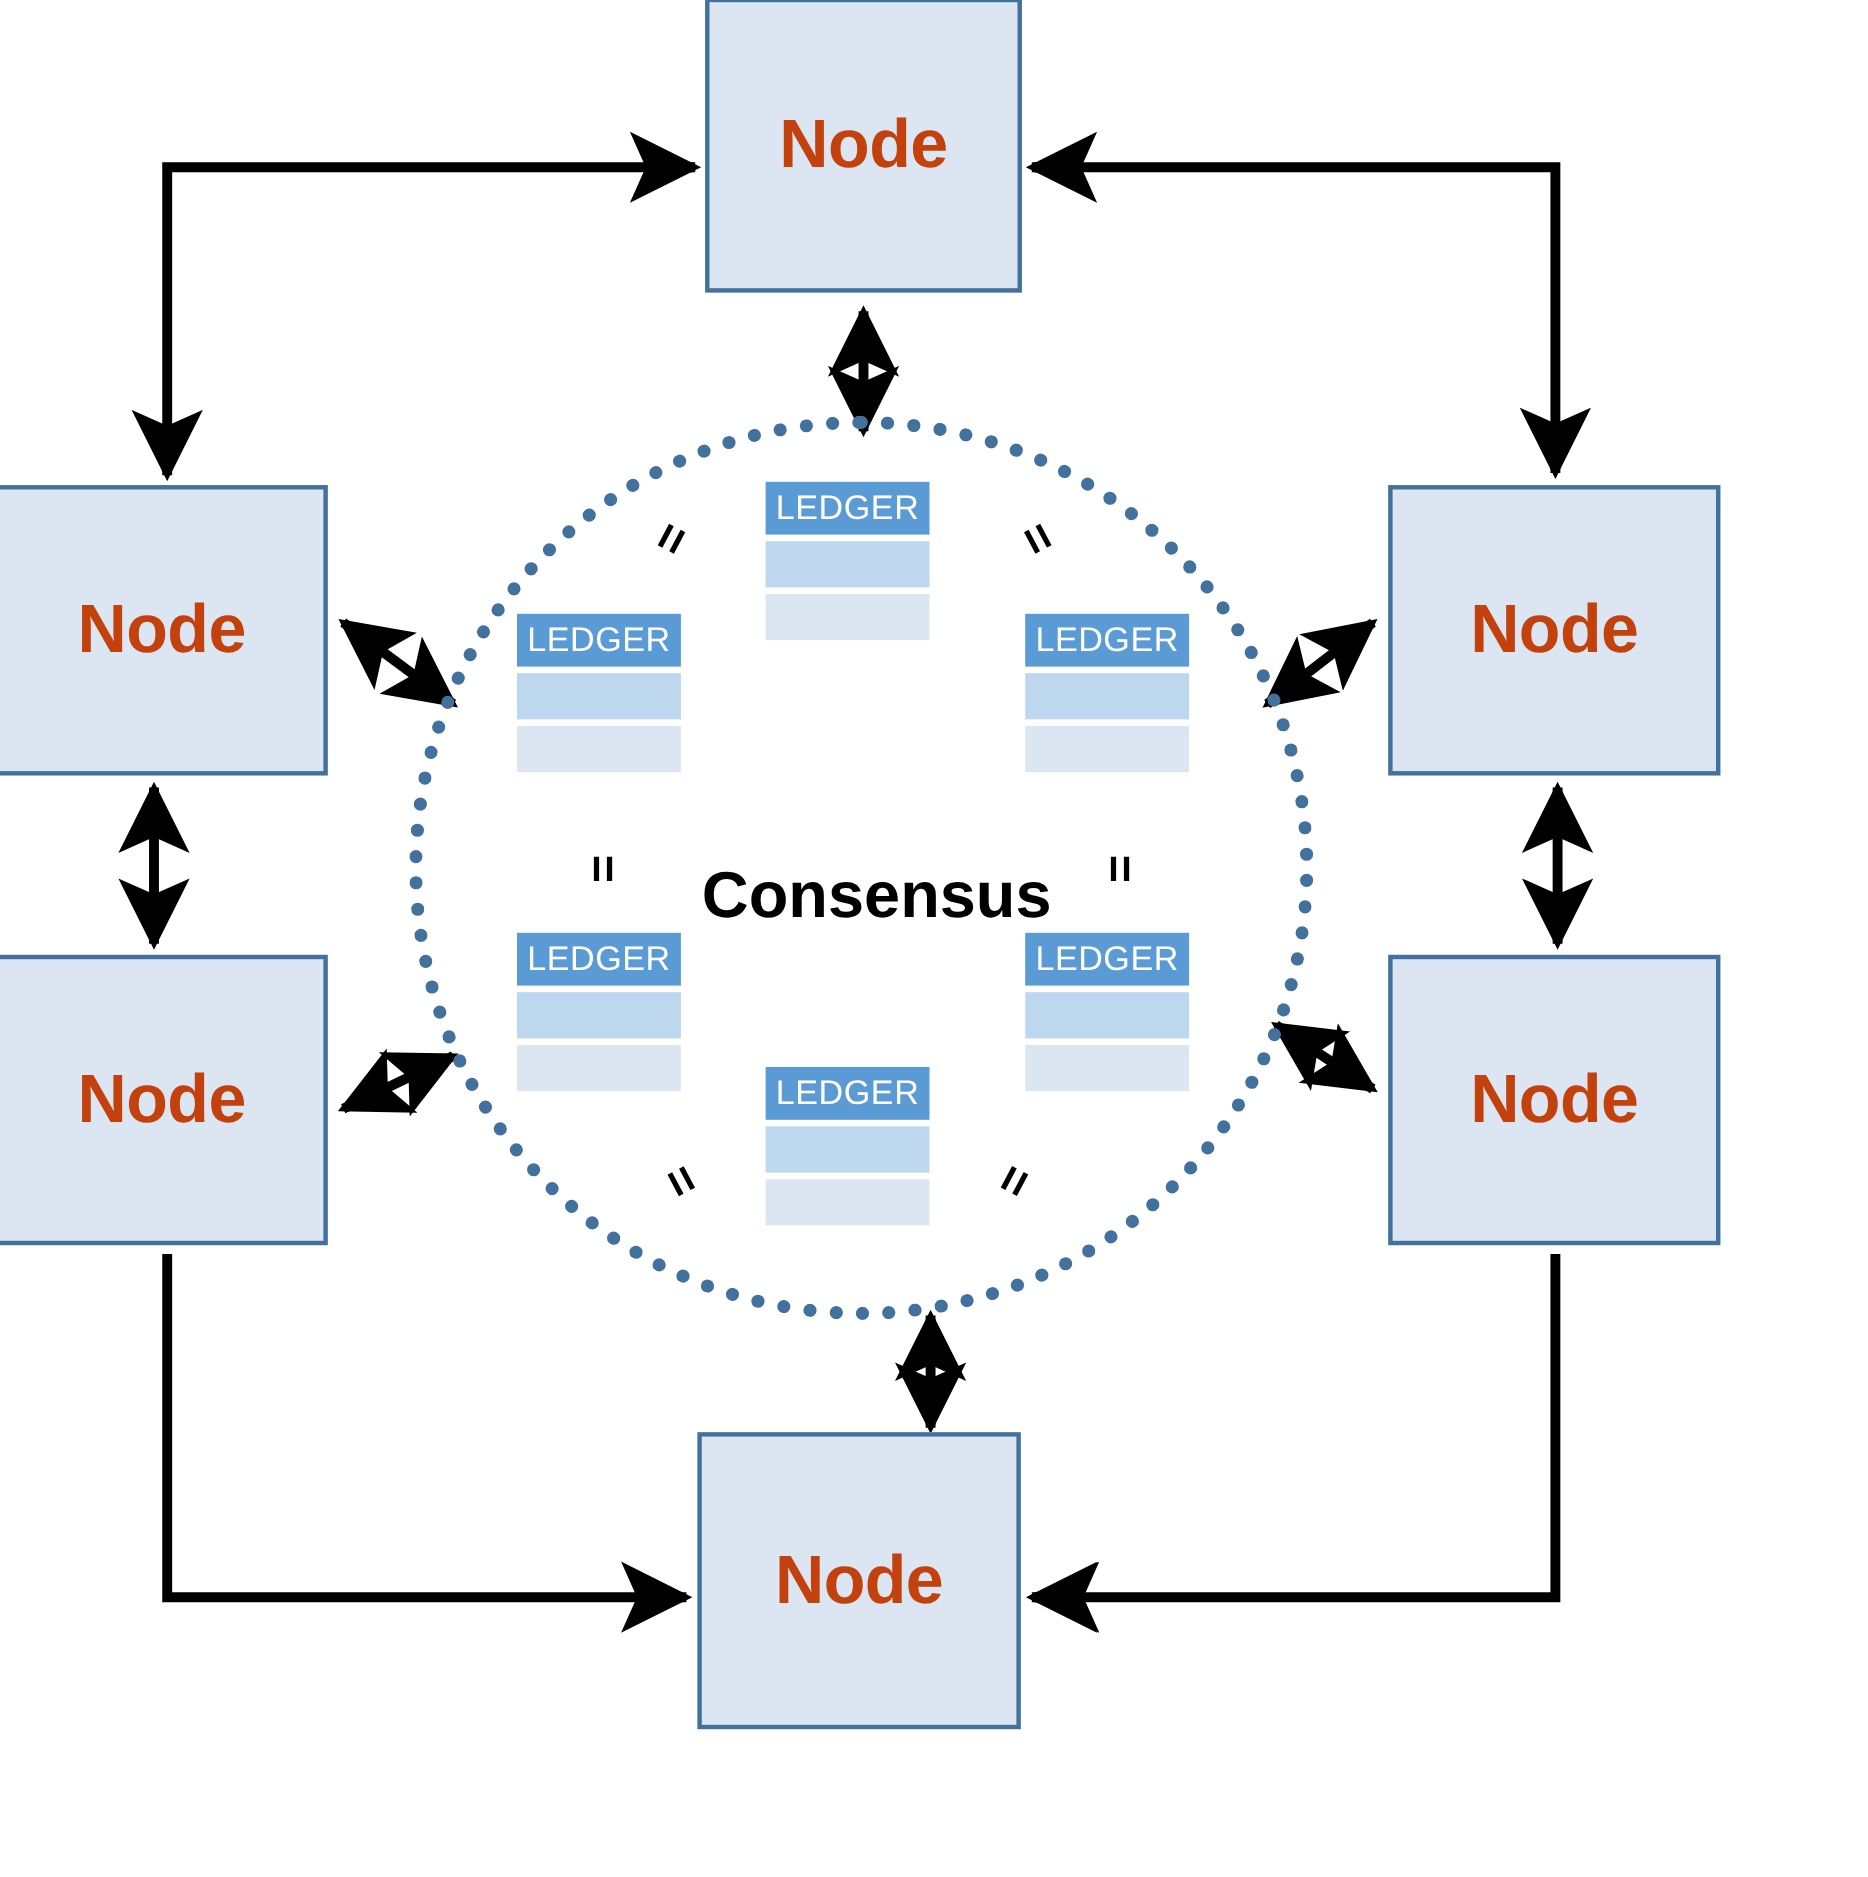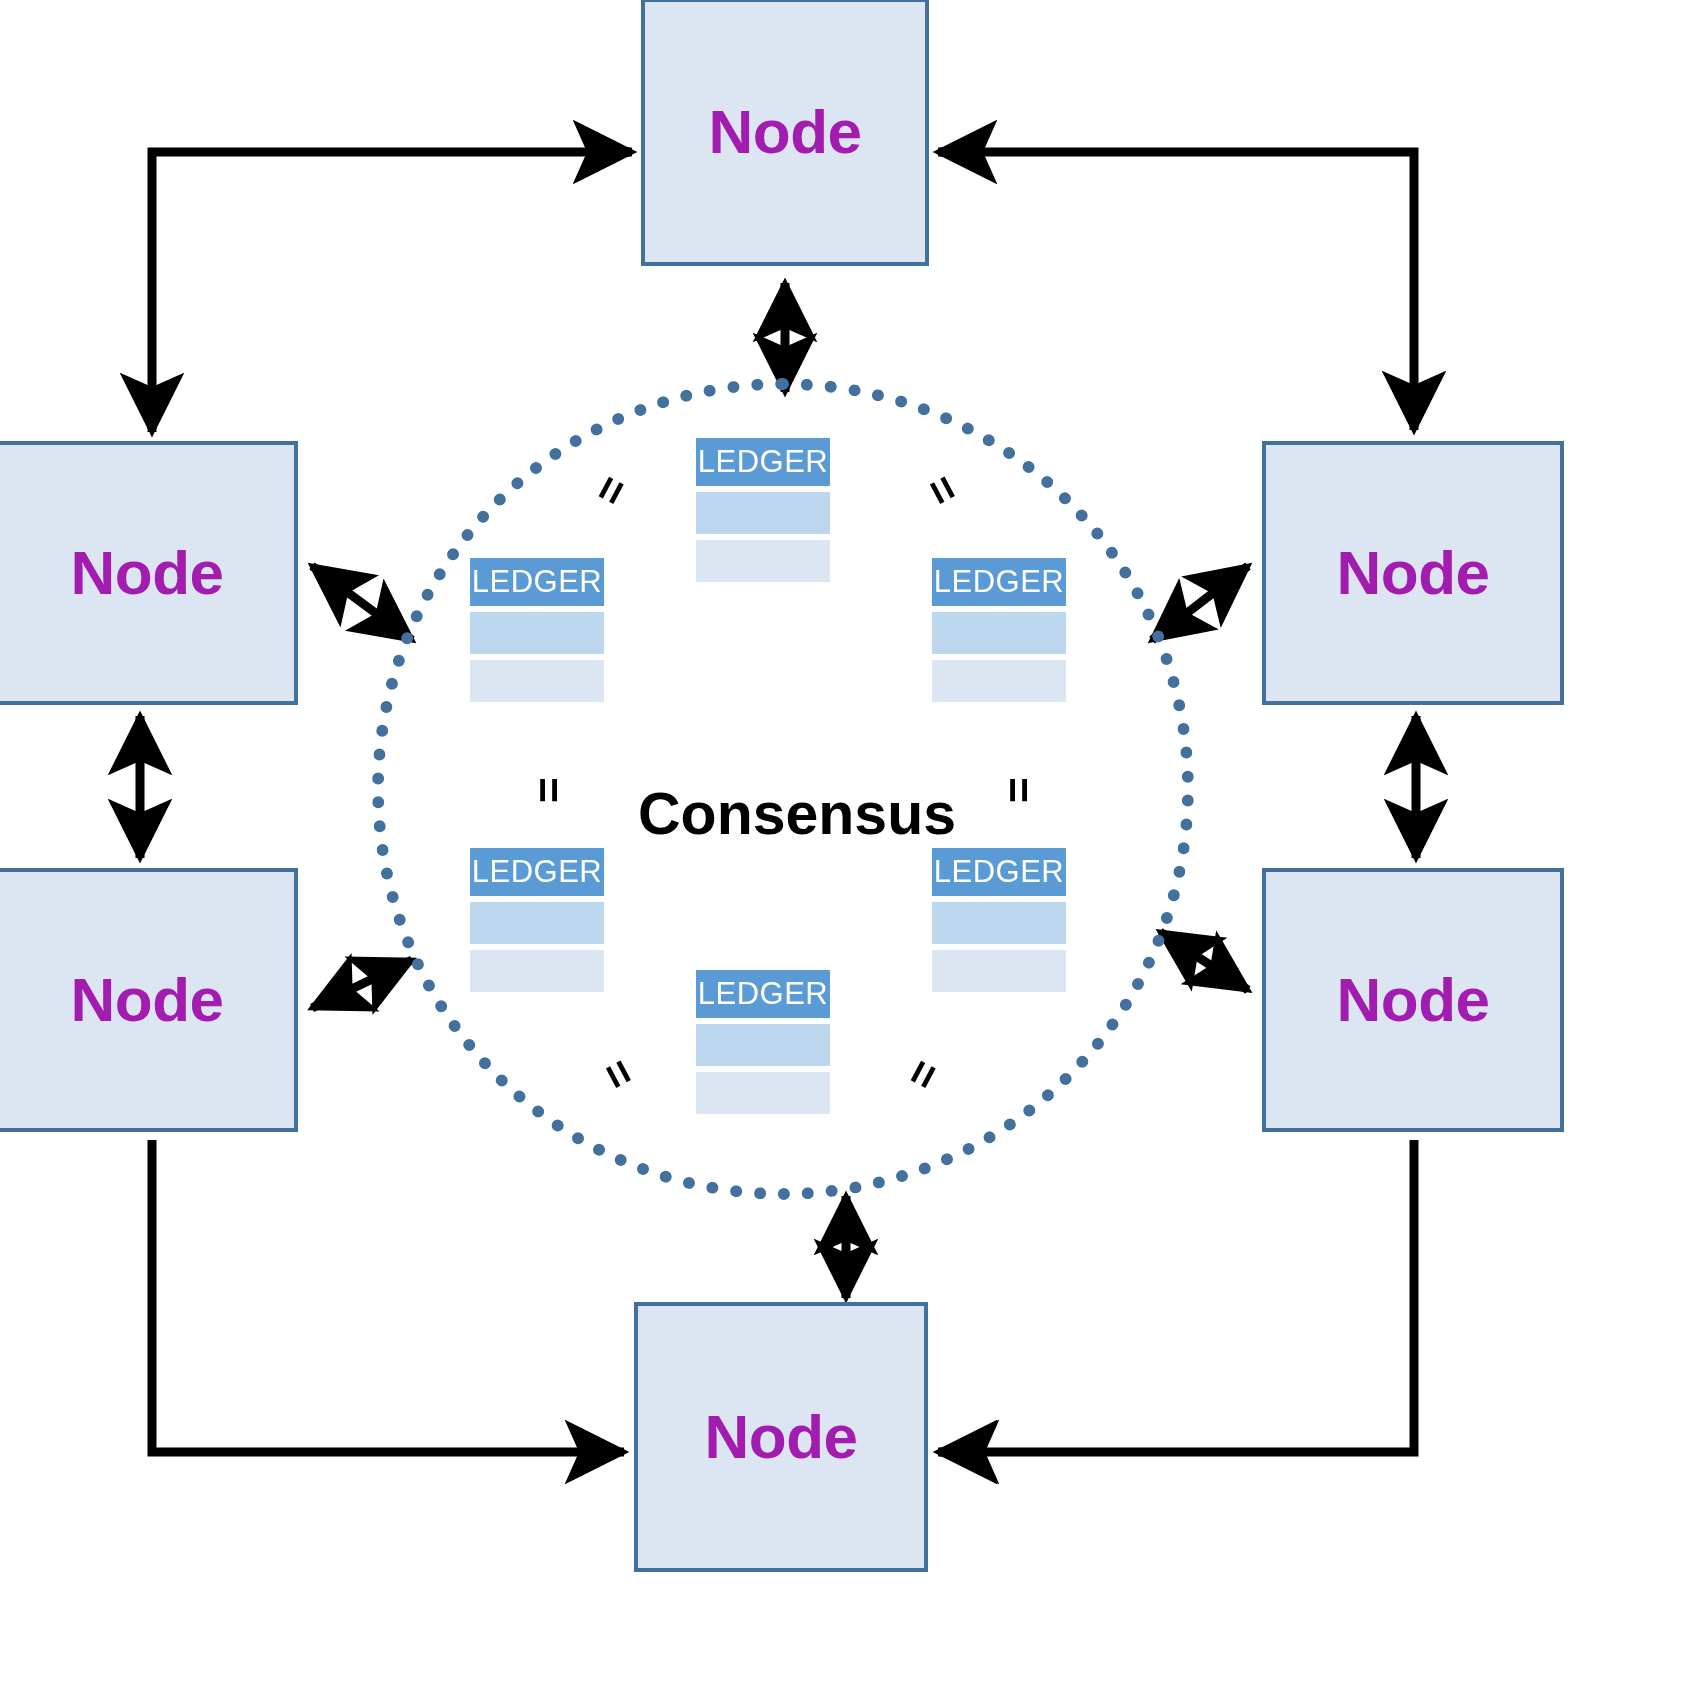--- a/index.html
+++ b/index.html
@@ -33,21 +33,21 @@
     border: 4px solid #41719c;
     display: flex;
     align-items: center;
     justify-content: center;
     z-index: 4;
   }
   .node-label {
     font-family: "Liberation Sans", sans-serif;
     font-weight: bold;
     font-size: 62px;
-    color: #a21caf;
+    color: #c2410c;
     letter-spacing: -0.5px;
     line-height: 1;
   }
 
   .node-top    { left: 641px;  top: -2px;    width: 288px; height: 268px; }
   .node-left-1 { left: -4px;   top: 441px;   width: 302px; height: 264px; }
   .node-left-2 { left: -4px;   top: 868px;   width: 302px; height: 264px; }
   .node-right-1{ left: 1262px; top: 441px;   width: 302px; height: 264px; }
   .node-right-2{ left: 1262px; top: 868px;   width: 302px; height: 264px; }
   .node-bottom { left: 634px;  top: 1302px;  width: 294px; height: 270px; }
@@ -61,21 +61,21 @@
     height: 822px;
     border: 12px dotted #41719c;
     border-radius: 50%;
     box-sizing: border-box;
     z-index: 1;
   }
 
   
   .ledger {
     position: absolute;
-    width: 134px;
+    width: 149px;
     z-index: 3;
   }
   .ledger-head {
     background: #5b9bd5;
     color: #ffffff;
     font-family: "Liberation Sans", sans-serif;
     font-size: 31px;
     line-height: 48px;
     height: 48px;
     text-align: center;

